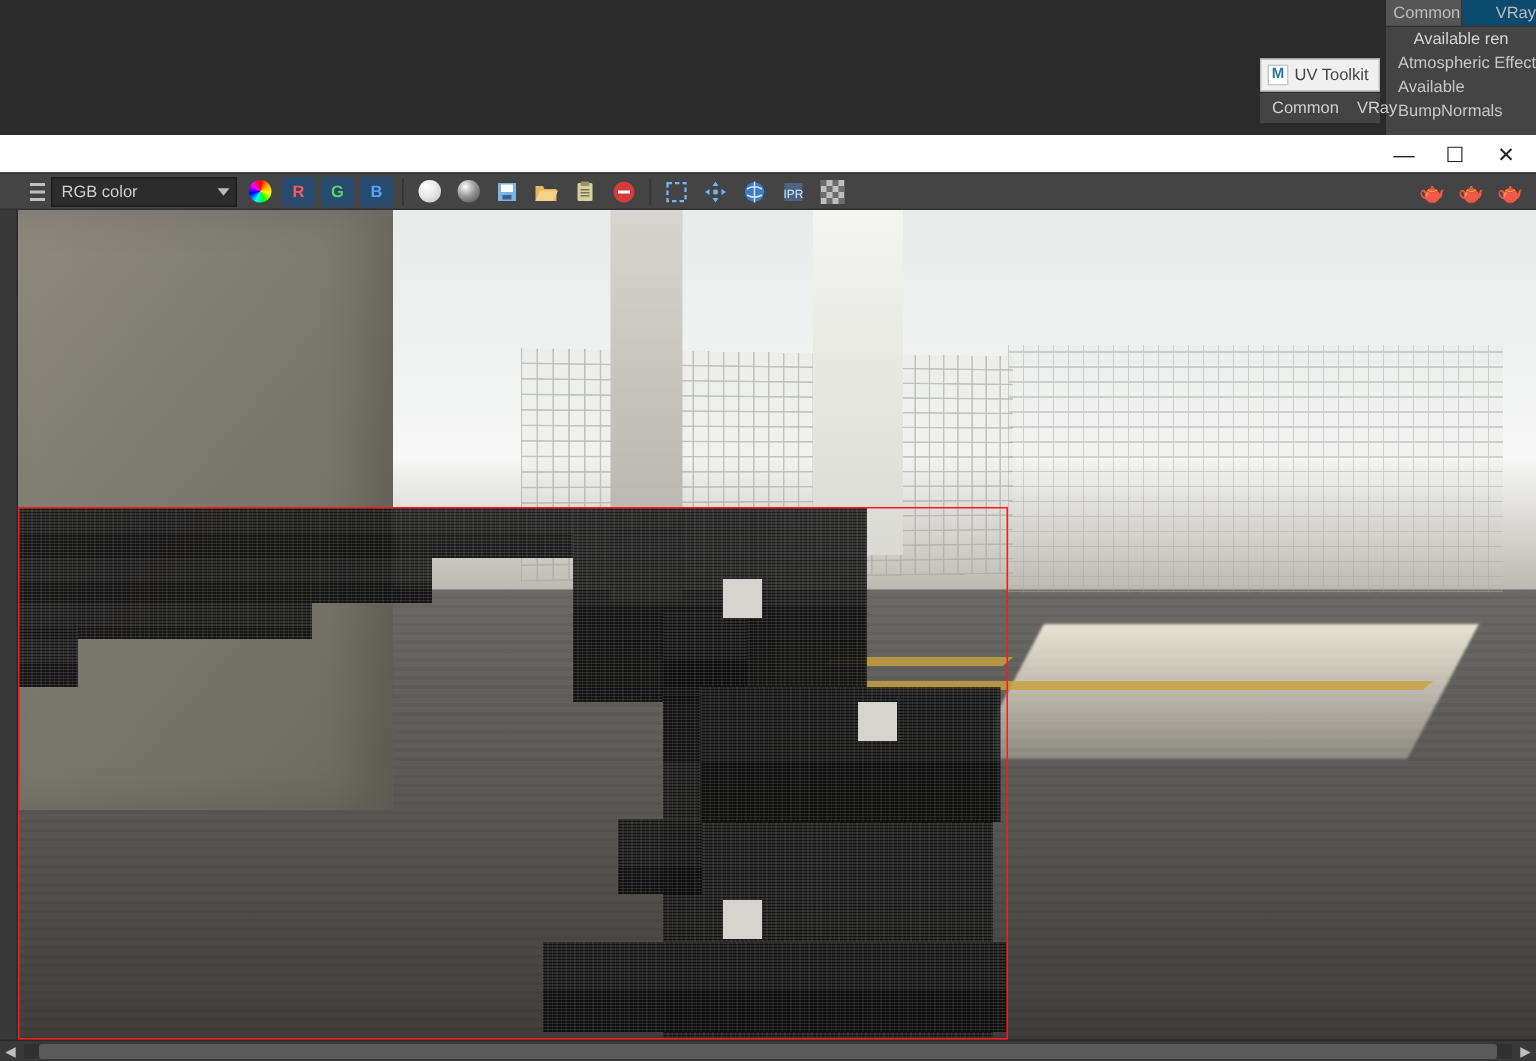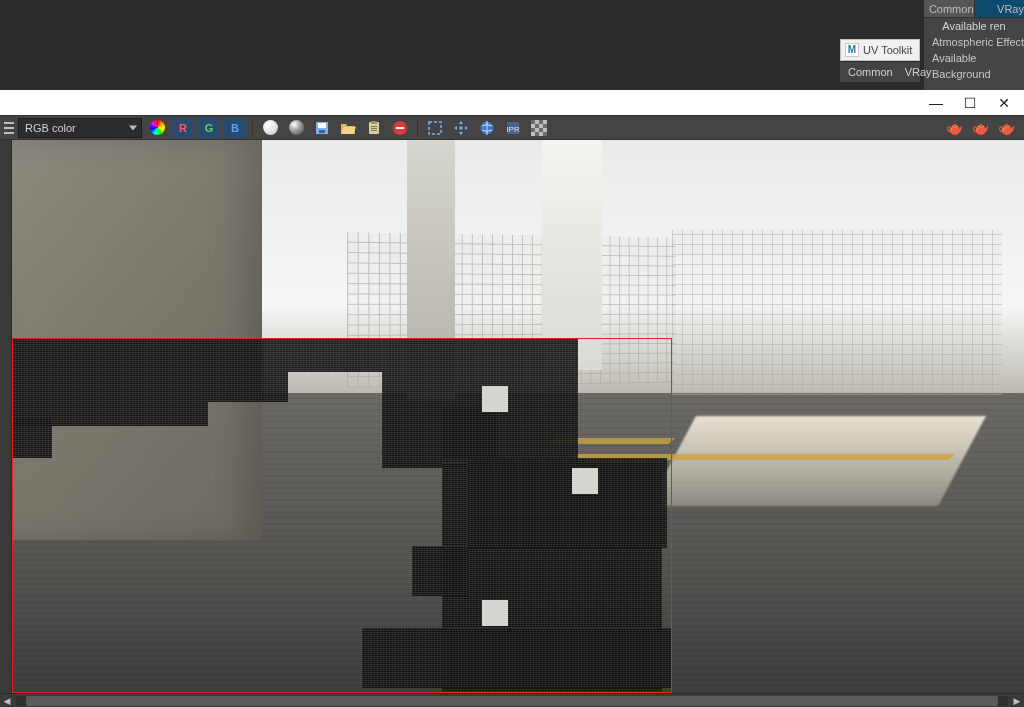--- a/index.html
+++ b/index.html
@@ -50,21 +50,21 @@
   }
   .title-ctrl {
     width: 16px; height: 16px; display: flex; align-items: center; justify-content: center;
     font-size: 14px; color: #222; cursor: pointer;
   }
 
   
   .rv-toolbar {
     position: absolute; top: 115px; left: 0; right: 0; height: 25px;
     background: #444; display: flex; align-items: center; gap: 4px;
-    padding-left: 4px; padding-right: 6px;
+    padding-left: 20px; padding-right: 6px;
     border-top: 1px solid #313131; border-bottom: 1px solid #313131; justify-content: center;
   }
   .menu-line-icon {
     width: 10px; height: 18px; display: flex; flex-direction: column; justify-content: center; gap: 3px;
   }
   .menu-line-icon span { height: 2px; background: #c0c0c0; }
   .combo {
     display: flex; align-items: center; width: 124px; height: 20px;
     background: #2c2c2c; color: #cfcfcf; border: 1px solid #1c1c1c; font-size: 11px;
     padding-left: 6px; position: relative;
@@ -214,21 +214,21 @@
 <div class="upper-dark"></div>
 
 <div class="rs-panel">
   <div class="rs-tabs">
     <div class="rs-tab">Common</div>
     <div class="rs-tab">VRay</div>
   </div>
   <div class="rs-row" style="text-align:center;color:#d6d6d6">Available ren</div>
   <div class="rs-row indent">Atmospheric Effects</div>
   <div class="rs-row indent">Available</div>
-  <div class="rs-row indent">Background</div>
+  <div class="rs-row indent">BumpNormals</div>
 </div>
 
 <div class="uv-toolkit-btn">
   <div class="m-icon">M</div>
   <span>UV Toolkit</span>
 </div>
 <div class="menu-strip">
   <span>Common</span>
   <span>VRay</span>
 </div>

